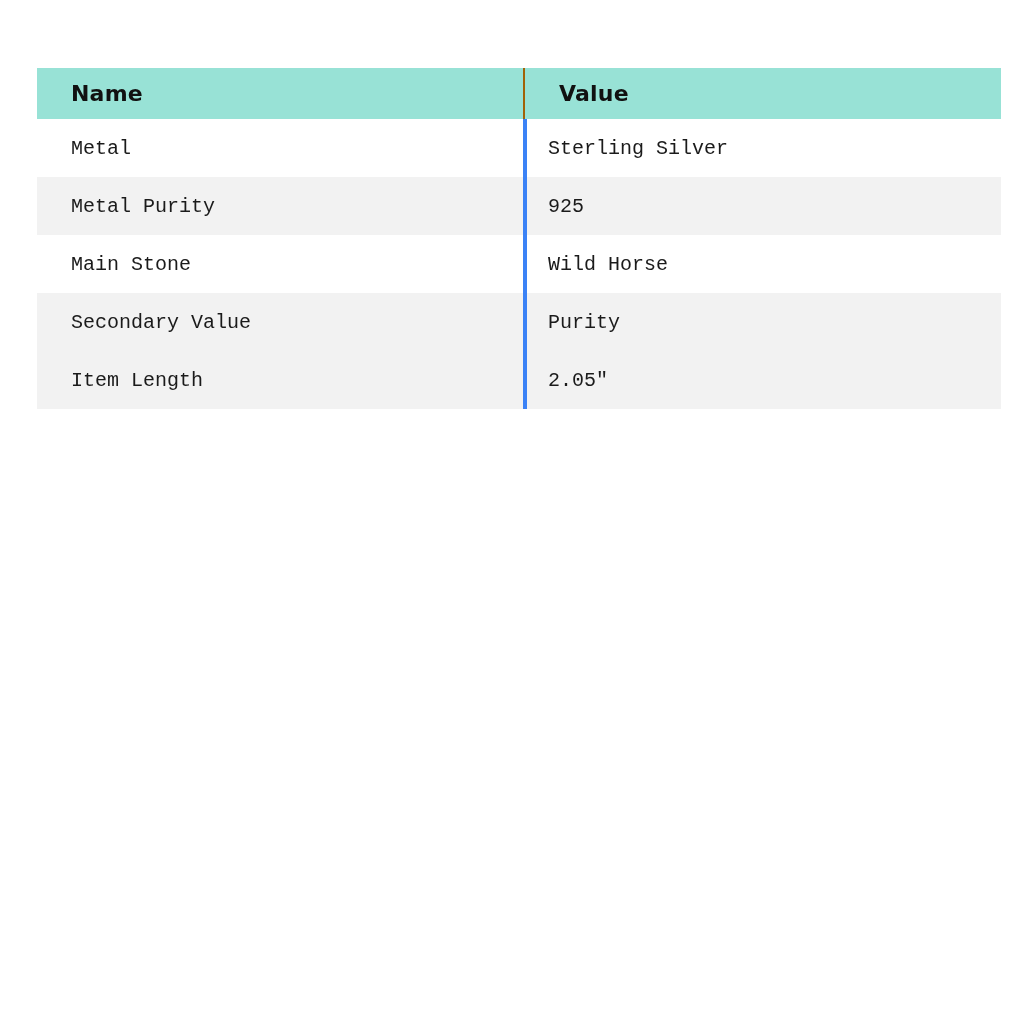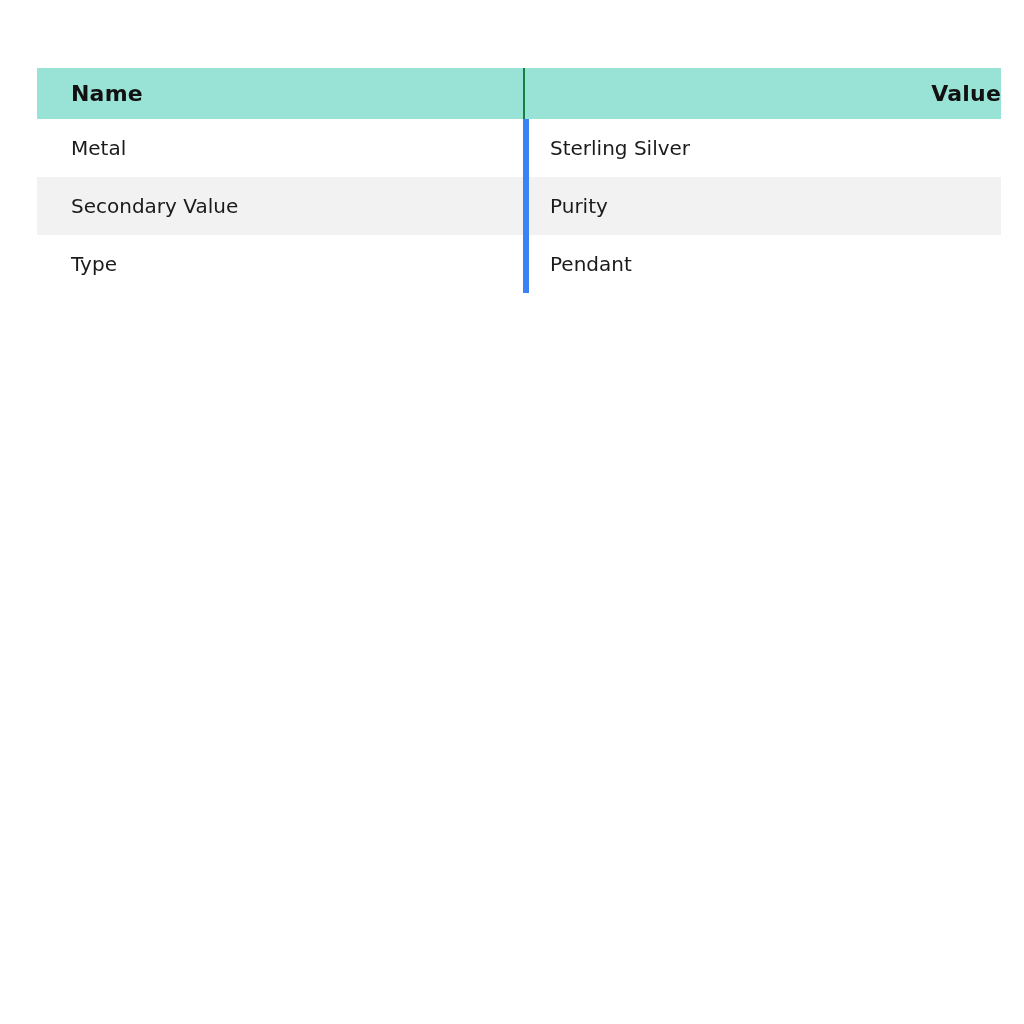--- a/index.html
+++ b/index.html
@@ -35,35 +35,35 @@
     height: 51px;
     text-align: left;
     vertical-align: middle;
     font-size: 22px;
     font-weight: 600;
     color: #111111;
     padding: 0 0 0 34px;
     letter-spacing: 0.2px;
   }
   .spec-table th.value-col {
-    border-left: 2px solid #15803d;
-    text-align: right;
+    border-left: 2px solid #a16207;
   }
 
   .spec-table td {
     height: 58px;
     vertical-align: middle;
     font-size: 20px;
     font-weight: 400;
     color: #1b1b1b;
     padding: 0 0 0 34px;
     background: var(--row-bg, #ffffff);
+    font-family: Liberation Mono, monospace;
   }
   .spec-table td.value-col {
-    border-left: 6px solid #3b82f6;
+    border-left: 4px solid #3b82f6;
     padding-left: 21px;
   }
   .spec-table tr.alt td {
     background: var(--row-alt-bg, #f2f2f2);
   }
 </style>
 </head>
 <body>
 
 <div class="page">
@@ -77,22 +77,30 @@
         <th class="name-col">Name</th>
         <th class="value-col">Value</th>
       </tr>
     </thead>
     <tbody id="spec-rows">
         <tr>
           <td class="name-col">Metal</td>
           <td class="value-col">Sterling Silver</td>
         </tr>
         <tr class="alt">
+          <td class="name-col">Metal Purity</td>
+          <td class="value-col">925</td>
+        </tr>
+        <tr>
+          <td class="name-col">Main Stone</td>
+          <td class="value-col">Wild Horse</td>
+        </tr>
+        <tr class="alt">
           <td class="name-col">Secondary Value</td>
           <td class="value-col">Purity</td>
         </tr>
-        <tr>
-          <td class="name-col">Type</td>
-          <td class="value-col">Pendant</td>
+        <tr class="alt">
+          <td class="name-col">Item Length</td>
+          <td class="value-col">2.05"</td>
         </tr>
       </tbody>
   </table>
 </div>
 
 </body></html>

